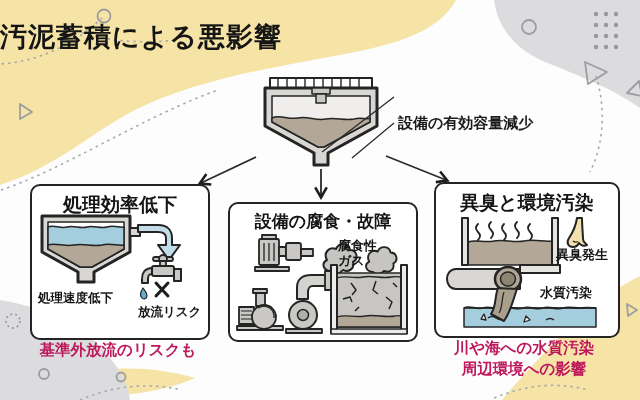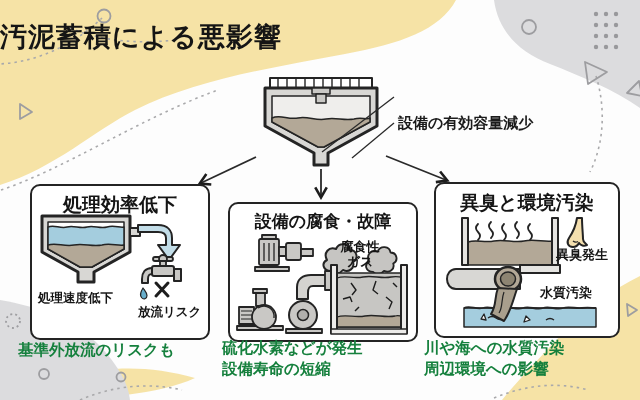--- a/index.html
+++ b/index.html
@@ -4,22 +4,22 @@
 <style>
   html,body{margin:0;padding:0;}
   body{font-family:"DejaVu Sans",sans-serif;}
   #stage{position:relative;width:640px;height:400px;background:#fdfdfd;overflow:hidden;color:#1b1b1b;}
   .abs{position:absolute;}
   #title{top:19px;left:0;width:640px;text-align:left;font-size:27px;font-weight:bold;letter-spacing:1px;color:#151515;}
   .top-label{font-size:15px;font-weight:bold;white-space:nowrap;}
   .box{position:absolute;background:#fff;border:2.5px solid #242424;border-radius:10px;}
   .box-title{position:absolute;top:6px;left:0;right:0;text-align:center;font-weight:bold;font-size:18px;color:#151515;white-space:nowrap;}
   .small-label{position:absolute;font-size:12.5px;font-weight:bold;color:#151515;white-space:nowrap;z-index:3;}
-  .pre{white-space:pre-line;text-align:center;line-height:1.12;font-size:13px;}
-  .caption{position:absolute;width:200px;font-size:15.5px;font-weight:bold;color:#15803d;line-height:1.33;}
+  .pre{white-space:pre-line;line-height:1.12;font-size:13px;font-family:Liberation Mono, monospace;}
+  .caption{position:absolute;width:200px;text-align:center;font-size:15.5px;font-weight:bold;color:#be185d;line-height:1.33;}
   svg{display:block;}
 </style>
 </head>
 <body>
 
 <div id="stage">
 
   <svg class="abs" style="left:0;top:0" width="640" height="400" viewBox="0 0 640 400">
     <path d="M30,400 C70,368 130,360 195,378 C160,394 100,400 30,400 Z" fill="#f6e3a6"></path>
     <path d="M0,0 H456 C440,30 400,44 345,54 C270,68 195,80 135,110 C95,130 55,168 0,185 Z" fill="#f6e3a6"></path>
@@ -170,24 +170,20 @@
           </g>
           <rect x="100" y="34" width="6" height="68" fill="#edecea" stroke-width="2"></rect>
           <rect x="170" y="34" width="6" height="68" fill="#edecea" stroke-width="2"></rect>
           <rect x="100" y="98" width="76" height="5" fill="#edecea" stroke-width="1.6"></rect>
         </g>
       </g>
     </svg>
     <div class="small-label pre" style="left:108px;top:36px;width:44px">腐食性
 ガス</div>
   </div>
-  <div class="caption" style="left:222px;top:338px">
-    <div>硫化水素などが発生</div>
-    <div>設備寿命の短縮</div>
-  </div>
 
   <div class="box" style="left:434px;top:182px;width:182px;height:152px">
     <div class="box-title" style="font-size:19px">異臭と環境汚染</div>
     <svg class="abs" style="left:0;top:24px" width="177" height="123" viewBox="0 0 177 123">
       <g stroke="#242424" stroke-linejoin="round">
         <g>
           <path d="M32,34 C40,31 48,35 58,33 C68,31 78,35 88,33 C98,31 108,34 116,33 V57 H32 Z" fill="#b3a897" stroke-width="1.5"></path>
           <rect x="26" y="10" width="6" height="47" fill="#e5e4e1" stroke-width="2"></rect>
           <rect x="116" y="10" width="6" height="47" fill="#e5e4e1" stroke-width="2"></rect>
           <rect x="84" y="57" width="40" height="8" fill="#e5e4e1" stroke-width="2"></rect>

